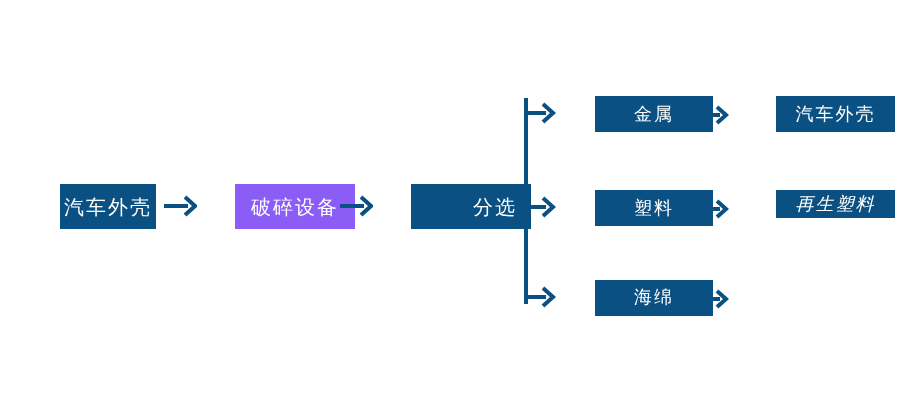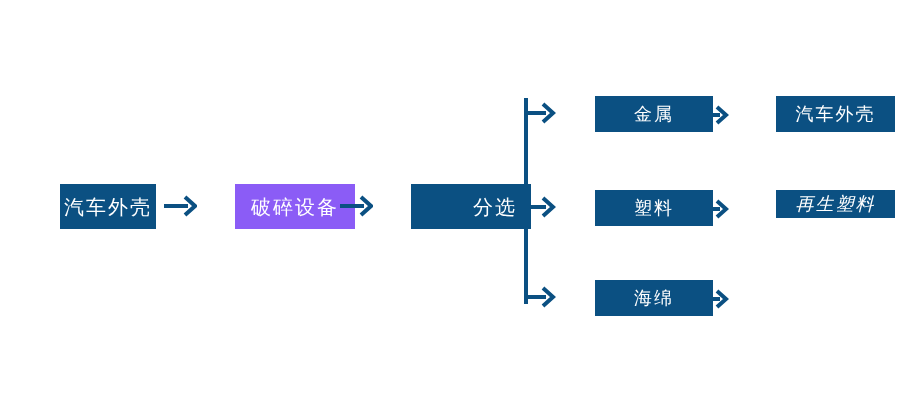--- a/index.html
+++ b/index.html
@@ -36,21 +36,21 @@
   .node-red  { background: #8b5cf6; }
 
   
   .n-shell    { left: 32px;  top: 184px; width: 96px; height: 45px; }
   .n-crusher  { left: 207px; top: 184px; width: 120px; height: 45px; }
   .n-sort     { left: 383px; top: 184px; width: 120px; height: 45px; padding-left: 48px; }
 
   
   .n-metal    { left: 567px; top: 96px;  width: 118px; height: 36px; }
   .n-plastic  { left: 567px; top: 190px; width: 118px; height: 36px; }
-  .n-sponge   { left: 567px; top: 280px; width: 118px; height: 36px; }
+  .n-sponge   { left: 567px; top: 280px; width: 118px; height: 36px; font-family: Liberation Mono, monospace; }
 
   
   .n-reuse    { left: 748px; top: 96px;  width: 119px; height: 36px; }
   .n-repla    { left: 748px; top: 190px; width: 119px; height: 28px; font-style: italic; }
   .n-burn     { left: 748px; top: 280px; width: 119px; height: 36px; }
 
   .node-small { font-size: 18px; letter-spacing: 2px; }
 
   
   .arrow {

